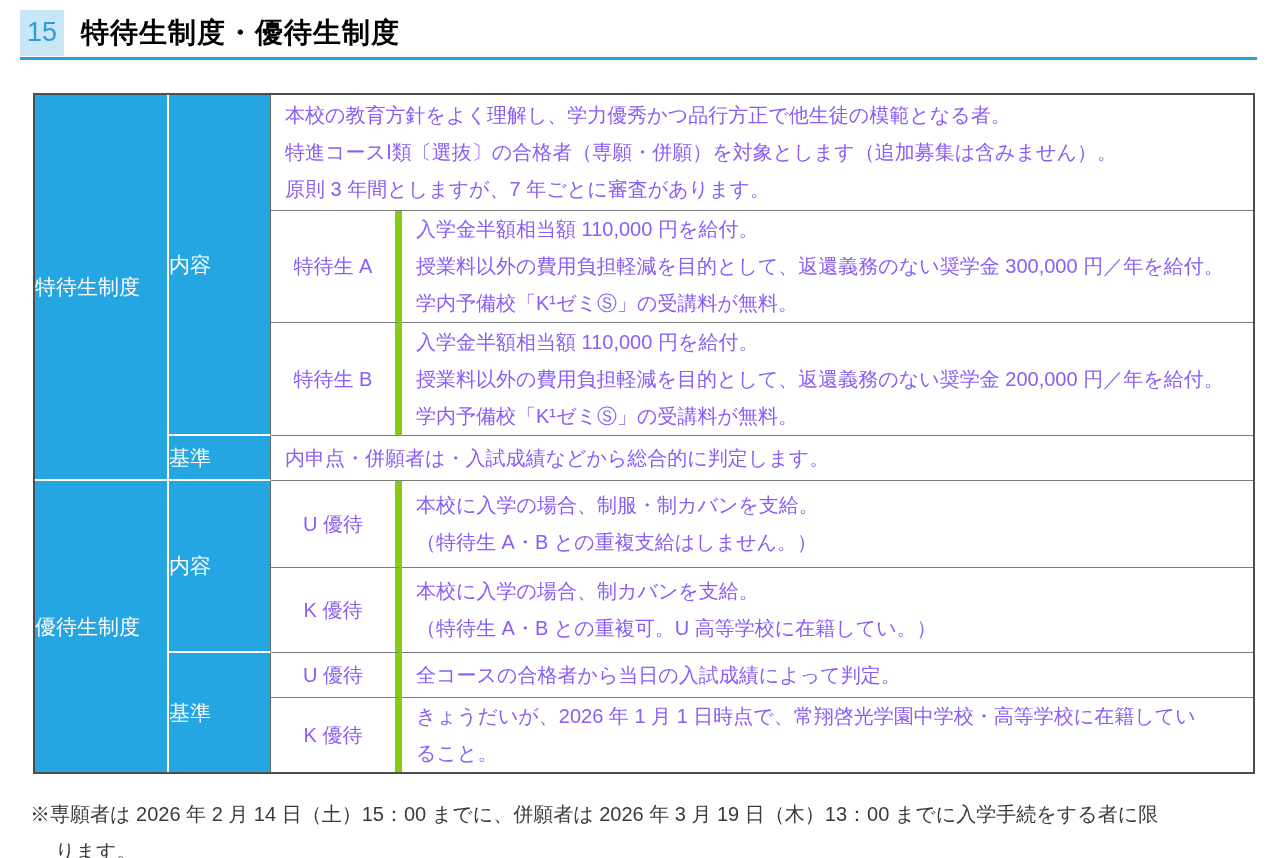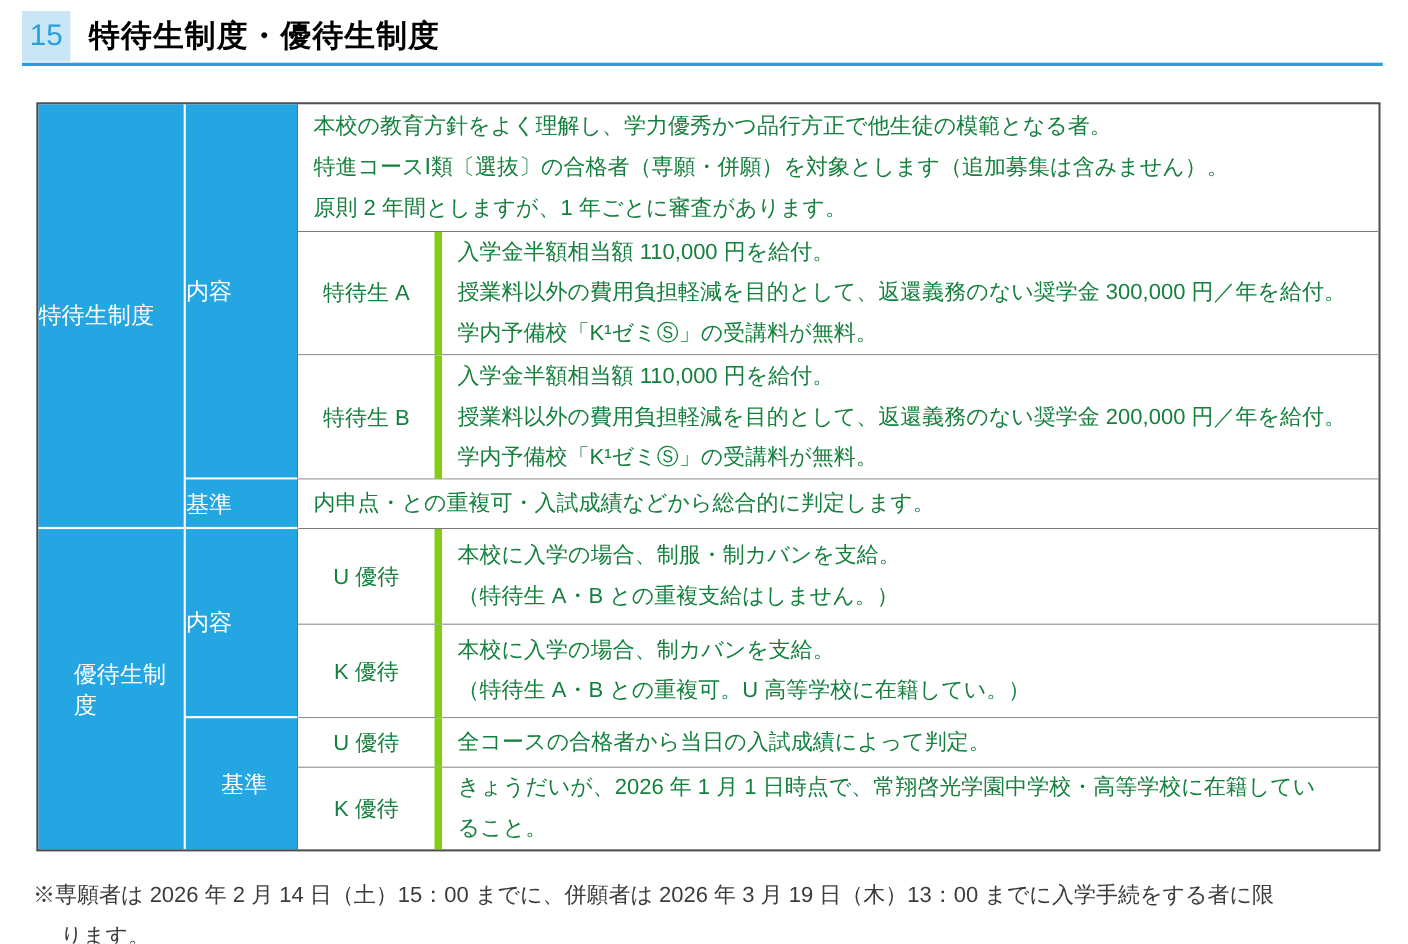--- a/index.html
+++ b/index.html
@@ -10,26 +10,26 @@
   .header { display: flex; align-items: center; margin: 9px 0 0 20px; height: 47px; }
   .badge { width: 44px; height: 46px; background: #c9e6f6; color: #2b9fd8;
            font-size: 27px; display: flex; align-items: center; justify-content: center; text-align: right; }
   .title { color: #000000; font-size: 28px; font-weight: bold; margin-left: 17px; letter-spacing: 1px; }
   .rule { margin-left: 20px; margin-top: 1px; width: 1237px; height: 3px; background: #2b9fd8; }
 
   
   table.main { border-collapse: separate; border-spacing: 0; table-layout: fixed;
                margin: 33px 0 0 33px; width: 1222px;
                border: 2px solid #4d4d4d; }
-  td { vertical-align: middle; font-size: 20px; color: #15803d; }
+  td { vertical-align: middle; font-size: 20px; color: #8b5cf6; }
 
   td.blue  { background: #23a6e1; color: #ffffff; text-align: left; font-size: 21px;
              border-right: 2px solid #ffffff; border-bottom: 2px solid #ffffff; }
   td.blue.dark-right { border-right: 1px solid #6b6b6b; }
-  td.blue.no-b { border-bottom: none; padding-left: 32px; }
+  td.blue.no-b { border-bottom: none; }
 
   td.label { background: #ffffff; text-align: center;
              border-right: 7px solid #84cc16; border-bottom: 1px solid #7b7b7b; }
   td.content { background: #ffffff; text-align: left; padding: 0 10px 0 14px;
                border-bottom: 1px solid #7b7b7b; }
   td.no-b { border-bottom: none; }
   td.content div { line-height: 37px; white-space: nowrap; }
 
   
   .footnote { margin: 22px 0 0 30px; font-size: 20px; line-height: 37px; color: #3b3b3b; }
@@ -54,21 +54,21 @@
         <col>
     </colgroup>
 
     <tbody>
         <tr style="height:116px">
       <td class="blue" rowspan="4">特待生制度</td>
       <td class="blue dark-right" rowspan="3">内容</td>
       <td class="content" colspan="2">
         <div>本校の教育方針をよく理解し、学力優秀かつ品行方正で他生徒の模範となる者。</div>
         <div>特進コースⅠ類〔選抜〕の合格者（専願・併願）を対象とします（追加募集は含みません）。</div>
-        <div>原則 2 年間としますが、1 年ごとに審査があります。</div>
+        <div>原則 3 年間としますが、7 年ごとに審査があります。</div>
       </td>
     </tr>
 
     <tr style="height:110px">
       <td class="label">特待生 A</td>
       <td class="content">
         <div>入学金半額相当額 110,000 円を給付。</div>
         <div>授業料以外の費用負担軽減を目的として、返還義務のない奨学金 300,000 円／年を給付。</div>
         <div>学内予備校「K¹ゼミⓈ」の受講料が無料。</div>
       </td>
@@ -79,21 +79,21 @@
       <td class="content">
         <div>入学金半額相当額 110,000 円を給付。</div>
         <div>授業料以外の費用負担軽減を目的として、返還義務のない奨学金 200,000 円／年を給付。</div>
         <div>学内予備校「K¹ゼミⓈ」の受講料が無料。</div>
       </td>
     </tr>
 
     <tr style="height:45px">
       <td class="blue dark-right">基準</td>
       <td class="content" colspan="2">
-        <div>内申点・との重複可・入試成績などから総合的に判定します。</div>
+        <div>内申点・併願者は・入試成績などから総合的に判定します。</div>
       </td>
     </tr>
 
     <tr style="height:87px">
       <td class="blue no-b" rowspan="4">優待生制度</td>
       <td class="blue dark-right" rowspan="2">内容</td>
       <td class="label">U 優待</td>
       <td class="content">
         <div>本校に入学の場合、制服・制カバンを支給。</div>
         <div>（特待生 A・B との重複支給はしません。）</div>

